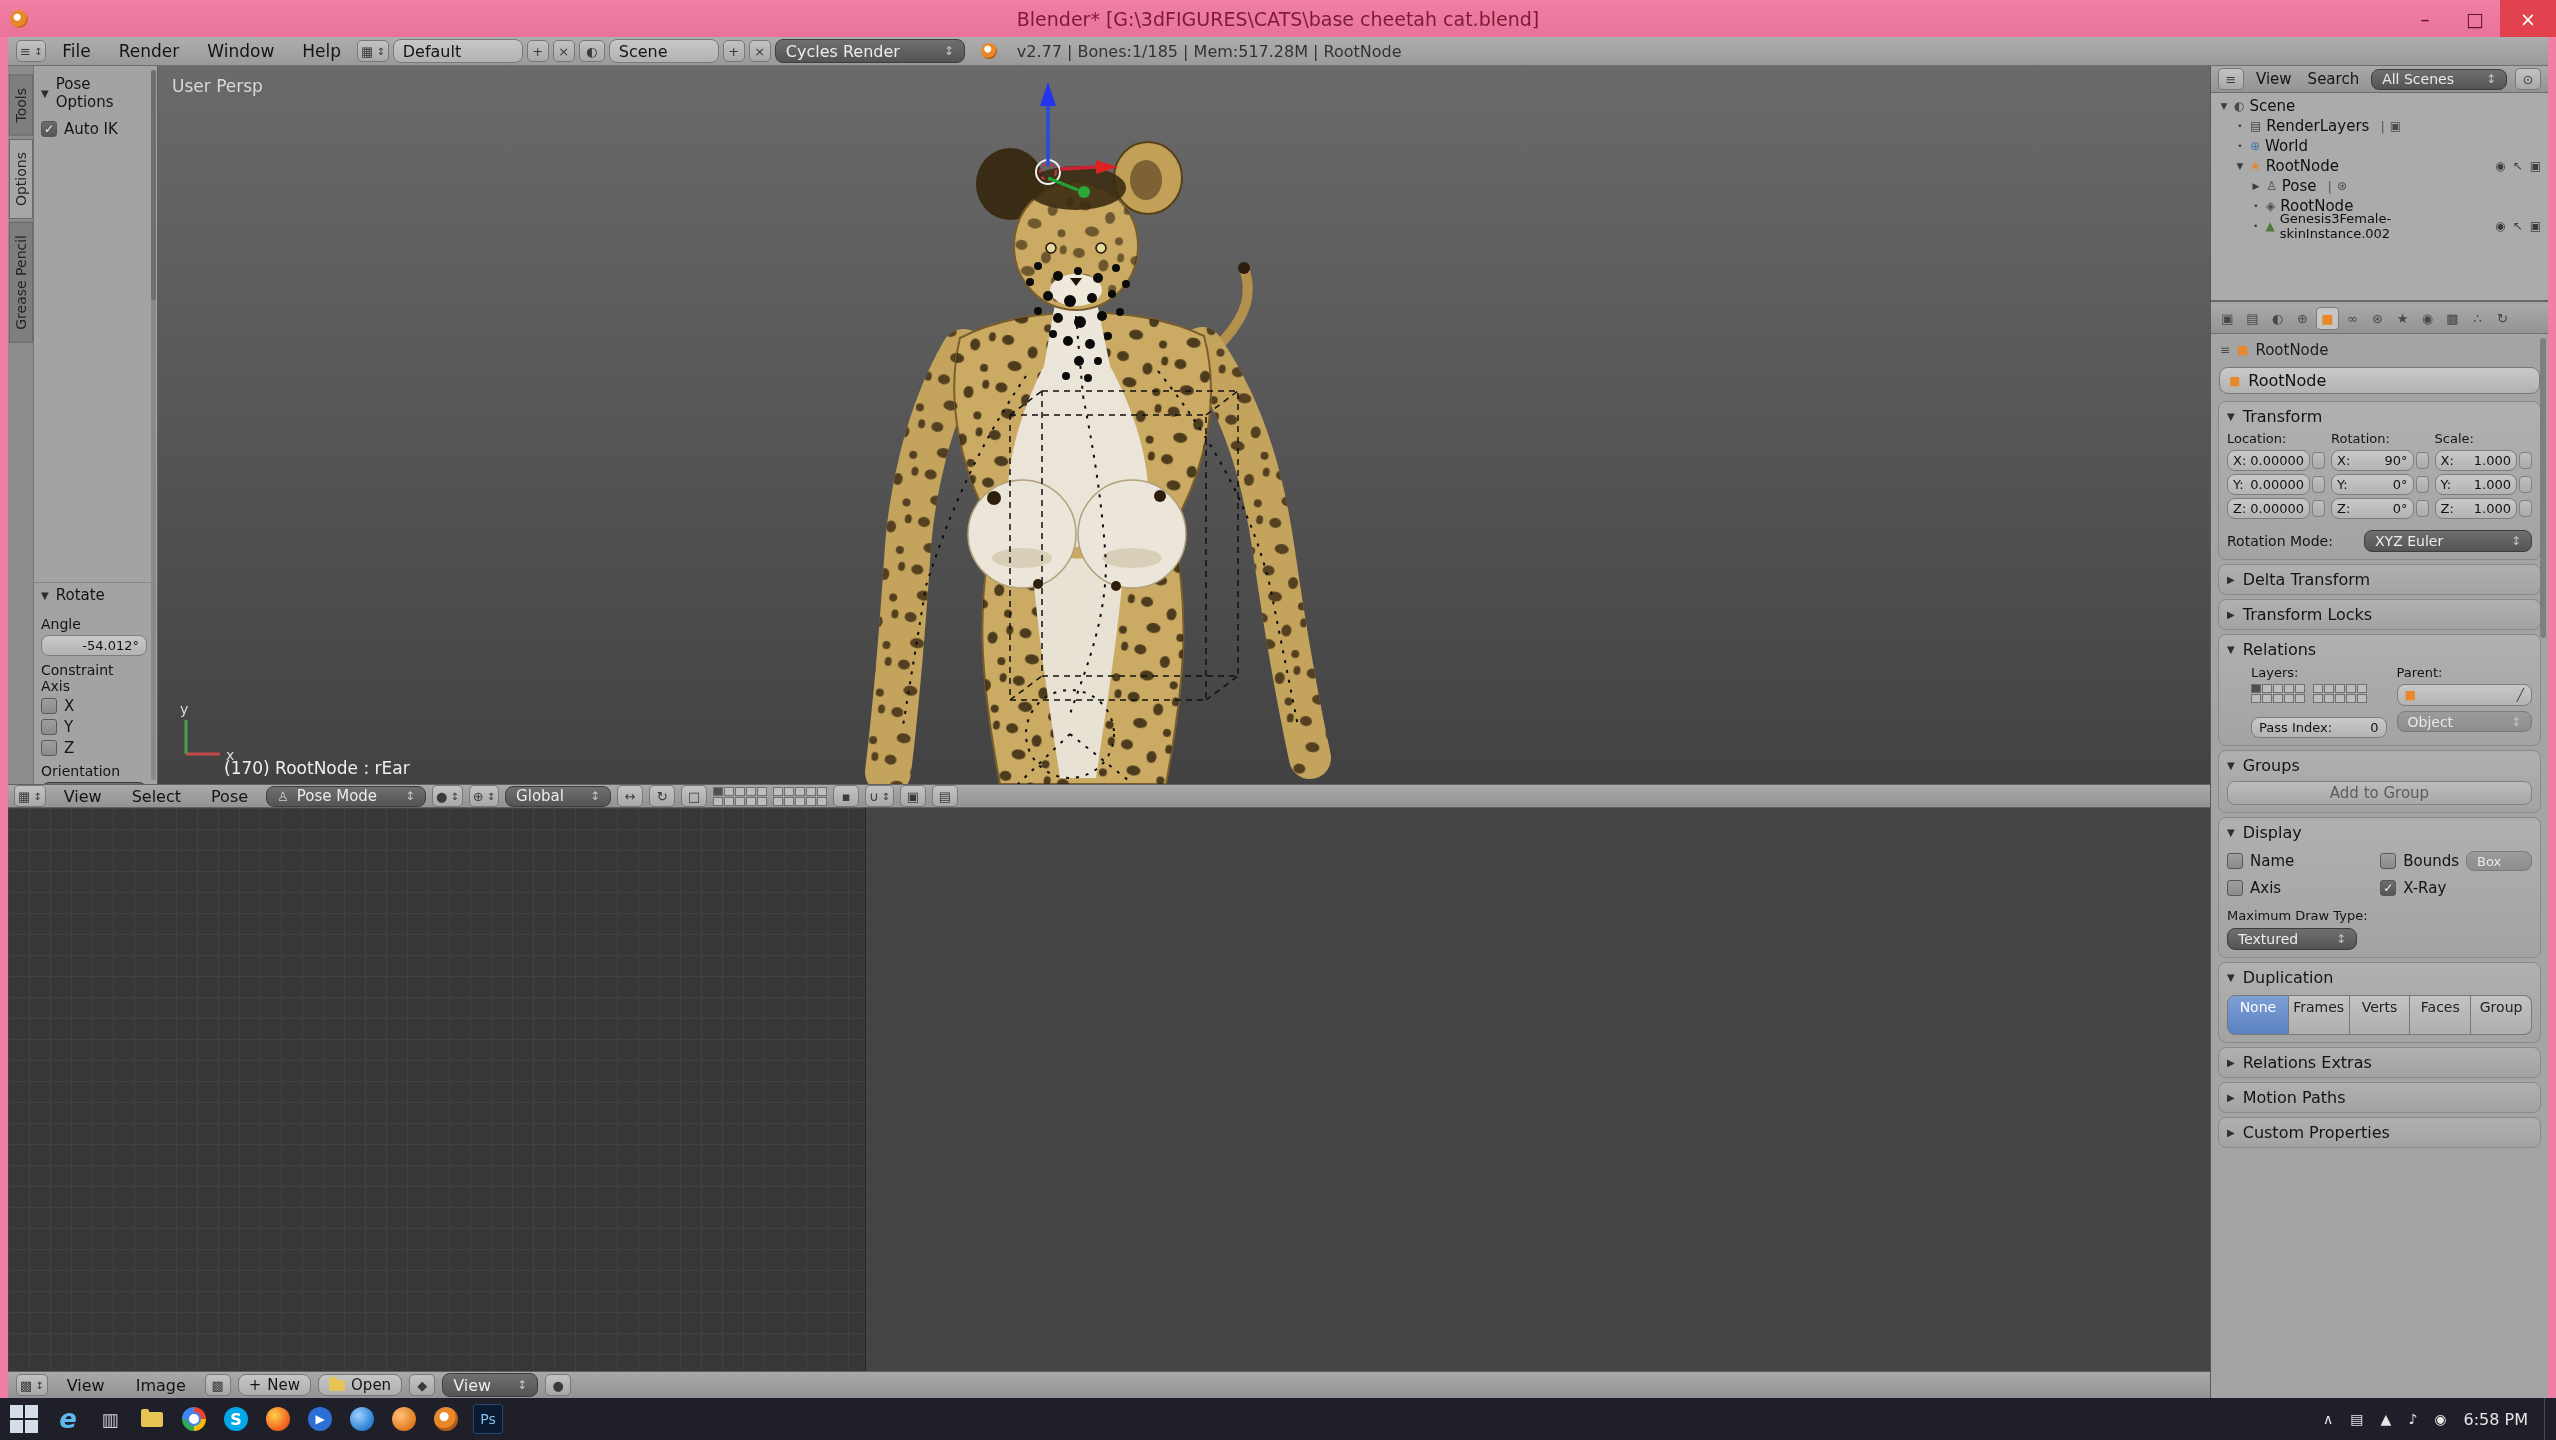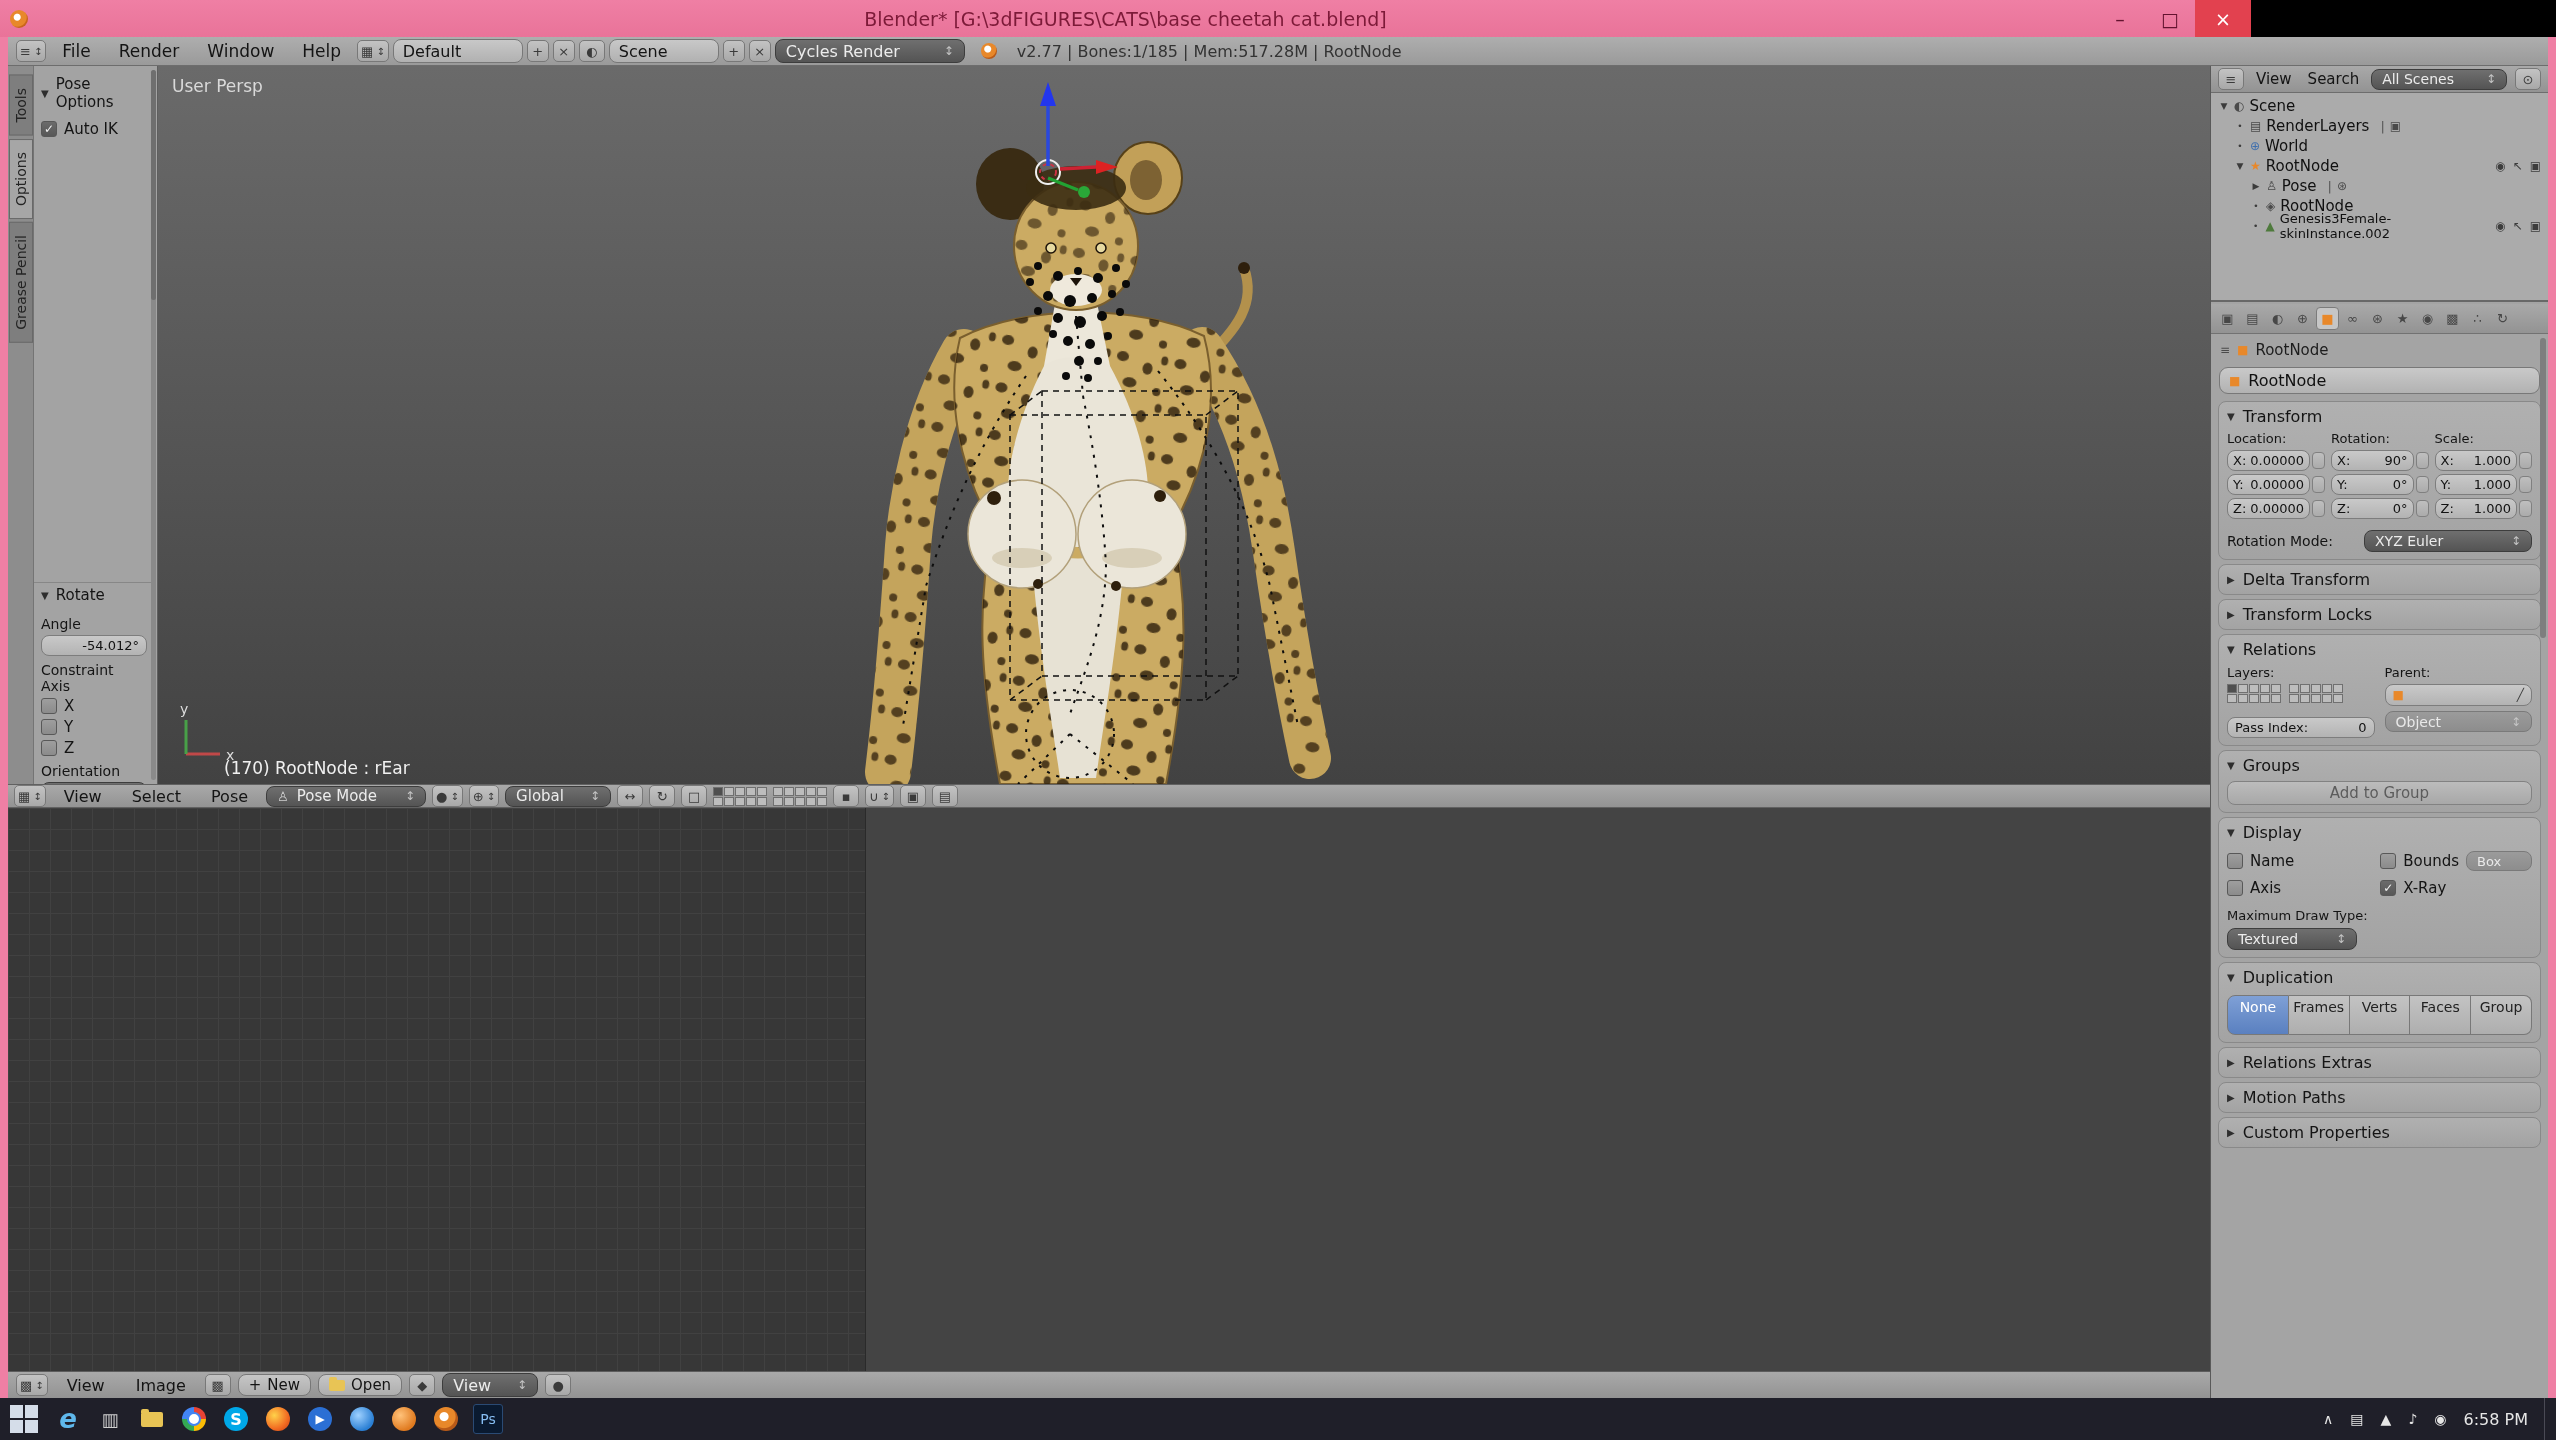--- a/index.html
+++ b/index.html
@@ -1,21 +1,21 @@
 <!DOCTYPE html>
 <html style="--titlebar_pink: #ef7fa4; --title_text: #7c1a38; --close_red: #e2414f; --accent_blue: #5a80c0; --object_orange: #e8882a; --viewport_top: #6a6a6a; --viewport_bottom: #424242; --taskbar_bg: #1f1f29;"><head>
 <meta charset="utf-8">
 <style>
   * { box-sizing: border-box; margin: 0; padding: 0; }
   html,body { background:#000; }
   body { font-family:"DejaVu Sans", sans-serif; cursor:default; -webkit-font-smoothing:antialiased; }
   #desktop { position:relative; width:2556px; height:1440px; overflow:hidden; background:#000; }
 
   
-  .titlebar { position:absolute; left:0; top:0; width:2251px; height:37px;
+  .titlebar { position:absolute; left:0; top:0; width:2556px; height:37px;
     background:linear-gradient(var(--titlebar_pink), #e97399); display:flex; align-items:center; }
   .tb-appicon { width:18px; height:18px; border-radius:50%; margin-left:10px;
     background:radial-gradient(circle at 40% 40%, #fff 0 3px, var(--object_orange) 4px 9px, #c9641c 10px); }
   .tb-title { position:absolute; left:50%; transform:translateX(-50%); font-size:19px; color:var(--title_text); }
   .tb-btns { margin-left:auto; display:flex; height:100%; }
   .tb-btn { width:50px; height:100%; display:flex; align-items:center; justify-content:center;
     font-size:19px; color:#63132f; }
   .tb-btn.close { width:56px; background:var(--close_red); color:#fff; }
 
   
@@ -130,21 +130,21 @@
     background:linear-gradient(#b0b0b0,#a3a3a3); padding:2px 8px 7px; font-size:15px; color:#141414; }
   .panel.collapsed { padding:2px 8px; }
   .panel-h { display:flex; align-items:center; gap:8px; height:25px; font-size:16px; }
   .t-grid { display:grid; grid-template-columns:1fr 1fr 1fr; gap:6px; margin-top:2px; }
   .t-lab { font-size:13px; margin-bottom:4px; }
   .t-row { display:flex; align-items:center; gap:2px; margin-bottom:3px; }
   .t-row .nfield { flex:1; padding:0 5px; }
   .lockbox { width:13px; height:17px; background:linear-gradient(#bfbfbf,#ababab); border:1px solid #808080; border-radius:4px; flex:0 0 auto; }
   .rm-row { display:flex; align-items:center; gap:8px; margin-top:8px; }
   .rm-row .ddark { height:22px; font-size:14px; flex:0 0 168px; }
-  .rel-grid { display:grid; grid-template-columns:1fr 1fr; gap:10px; margin-top:3px; }
+  .rel-grid { display:grid; grid-template-columns:1fr 1fr; gap:10px; margin-top:3px;margin-left:24px; }
   .lay-grids { display:flex; gap:8px; margin-top:4px; }
   .parentfield { display:flex; align-items:center; background:linear-gradient(#c9c9c9,#b3b3b3); border:1px solid #7d7d7d;
     border-radius:8px; height:22px; padding:0 7px; gap:6px; margin-top:4px; }
   .rel-grid .ddark { height:21px; font-size:14px; margin-top:5px; width:100%; }
   .mini-lab { font-size:13px; }
   .btn-wide { display:block; text-align:center; background:linear-gradient(#bcbcbc,#a8a8a8); border:1px solid #828282;
     border-radius:8px; height:24px; line-height:23px; color:#5c5c5c; font-size:15px; margin-top:3px; }
   .disp-grid { display:grid; grid-template-columns:1fr 1fr; gap:2px 10px; margin-top:3px; }
   .disp-grid .cbrow { margin:3px 0; }
   .boundsrow { display:flex; align-items:center; gap:7px; }

